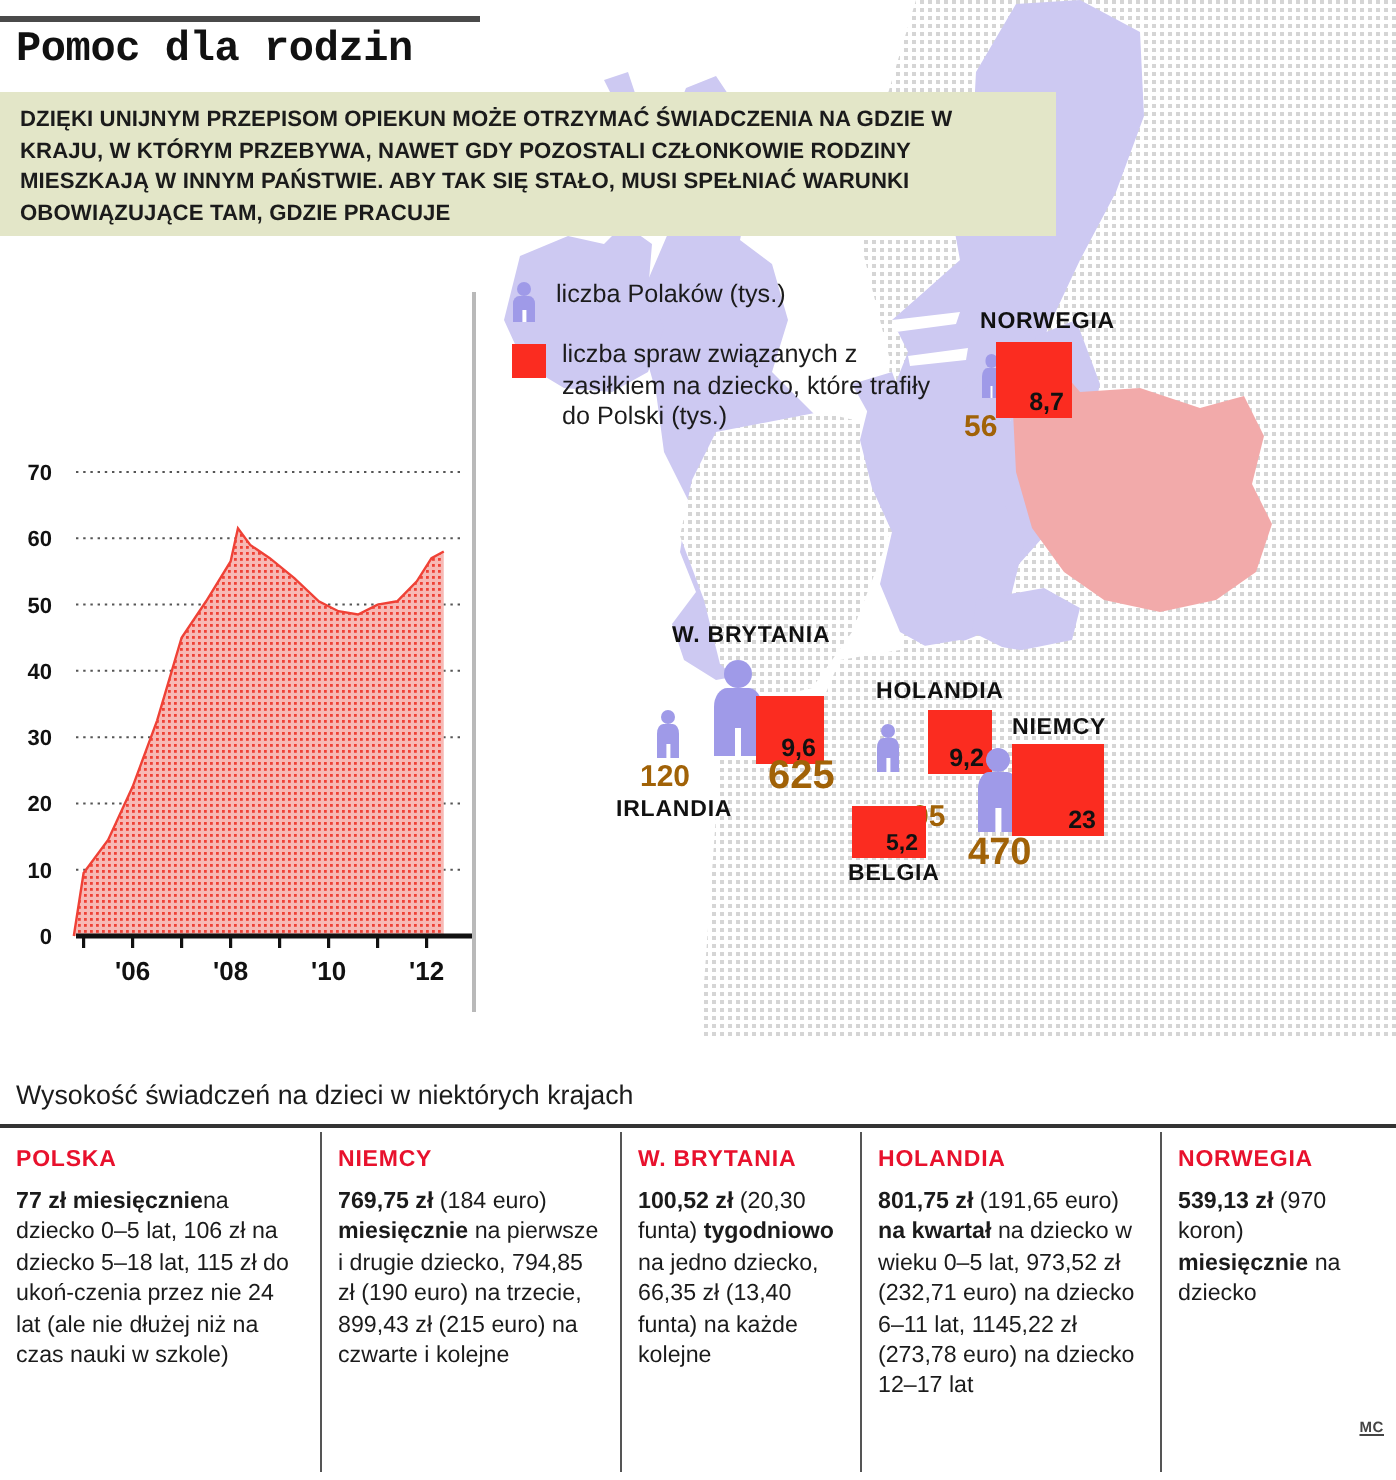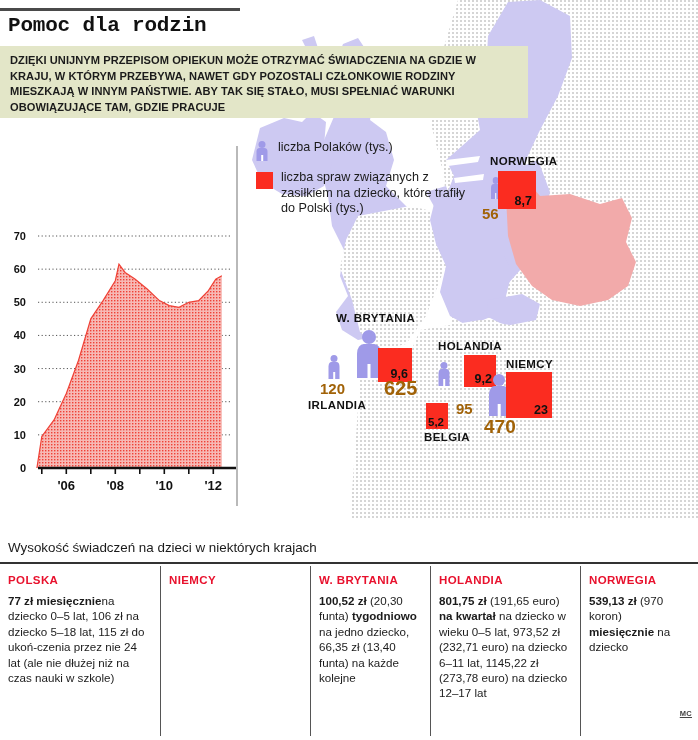--- a/index.html
+++ b/index.html
@@ -273,21 +273,21 @@
     <span class="body" style="width:11px;height:17px;top:7px;"></span>
     <span class="legsplit" style="width:1.6px;height:7px;bottom:0;"></span>
   </span>
   <span class="red-box" style="left:14px; top:15px; width:32px; height:32px;margin-left:16px;">
     <span>9,2</span>
   </span>
   <span class="people-value" style="left:-2px; top:60px;margin-left:24px;">95</span>
 </div>
 
 <div class="marker" style="left:426px; top:403px; width:80px; height:50px;">
-  <span class="red-box" style="left:0px; top:0px; width:22px; height:26px;">
+  <span class="red-box" style="left:0px; top:0px; width:37px; height:26px;">
     <span style="font-size:11.5px;">5,2</span>
   </span>
   <span class="country-label" style="left:-2px; top:28px;">BELGIA</span>
 </div>
 
 <div class="marker" style="left:488px; top:358px; width:130px; height:80px;">
   <span class="country-label" style="left:18px; top:0px;">NIEMCY</span>
   <span class="person" style="width:22px;height:42px;left:0px;top:16px;position:absolute;">
     <span class="head" style="width:12px;height:12px;top:0;"></span>
     <span class="body" style="width:20px;height:30px;top:12px;"></span>
@@ -346,20 +346,21 @@
 <div class="bottom-title">Wysokość świadczeń na dzieci w niektórych krajach</div>
 <div class="bottom-rule-top"></div>
 
 <div class="cards" id="cards-container">
     <div class="card" style="width: 160px;">
       <div class="card-head">POLSKA</div>
       <div class="card-body"><b>77 zł miesięcznie</b>na dziecko 0–5 lat, 106 zł na dziecko 5–18 lat, 115 zł do ukoń-czenia przez nie 24 lat (ale nie dłużej niż na czas nauki w szkole)</div>
     </div>
     <div class="card" style="width: 150px;">
       <div class="card-head">NIEMCY</div>
+      <div class="card-body"><b>769,75 zł</b> (184 euro) <b>miesięcznie</b> na pierwsze i drugie dziecko, 794,85 zł (190 euro) na trzecie, 899,43 zł (215 euro) na czwarte i kolejne</div>
     </div>
     <div class="card" style="width: 120px;">
       <div class="card-head">W. BRYTANIA</div>
       <div class="card-body"><b>100,52 zł</b> (20,30 funta) <b>tygodniowo</b> na jedno dziecko, 66,35 zł (13,40 funta) na każde kolejne</div>
     </div>
     <div class="card" style="width: 150px;">
       <div class="card-head">HOLANDIA</div>
       <div class="card-body"><b>801,75 zł</b> (191,65 euro) <b>na kwartał</b> na dziecko w wieku 0–5 lat, 973,52 zł (232,71 euro) na dziecko 6–11 lat, 1145,22 zł (273,78 euro) na dziecko 12–17 lat</div>
     </div>
     <div class="card" style="width: 118px;">

